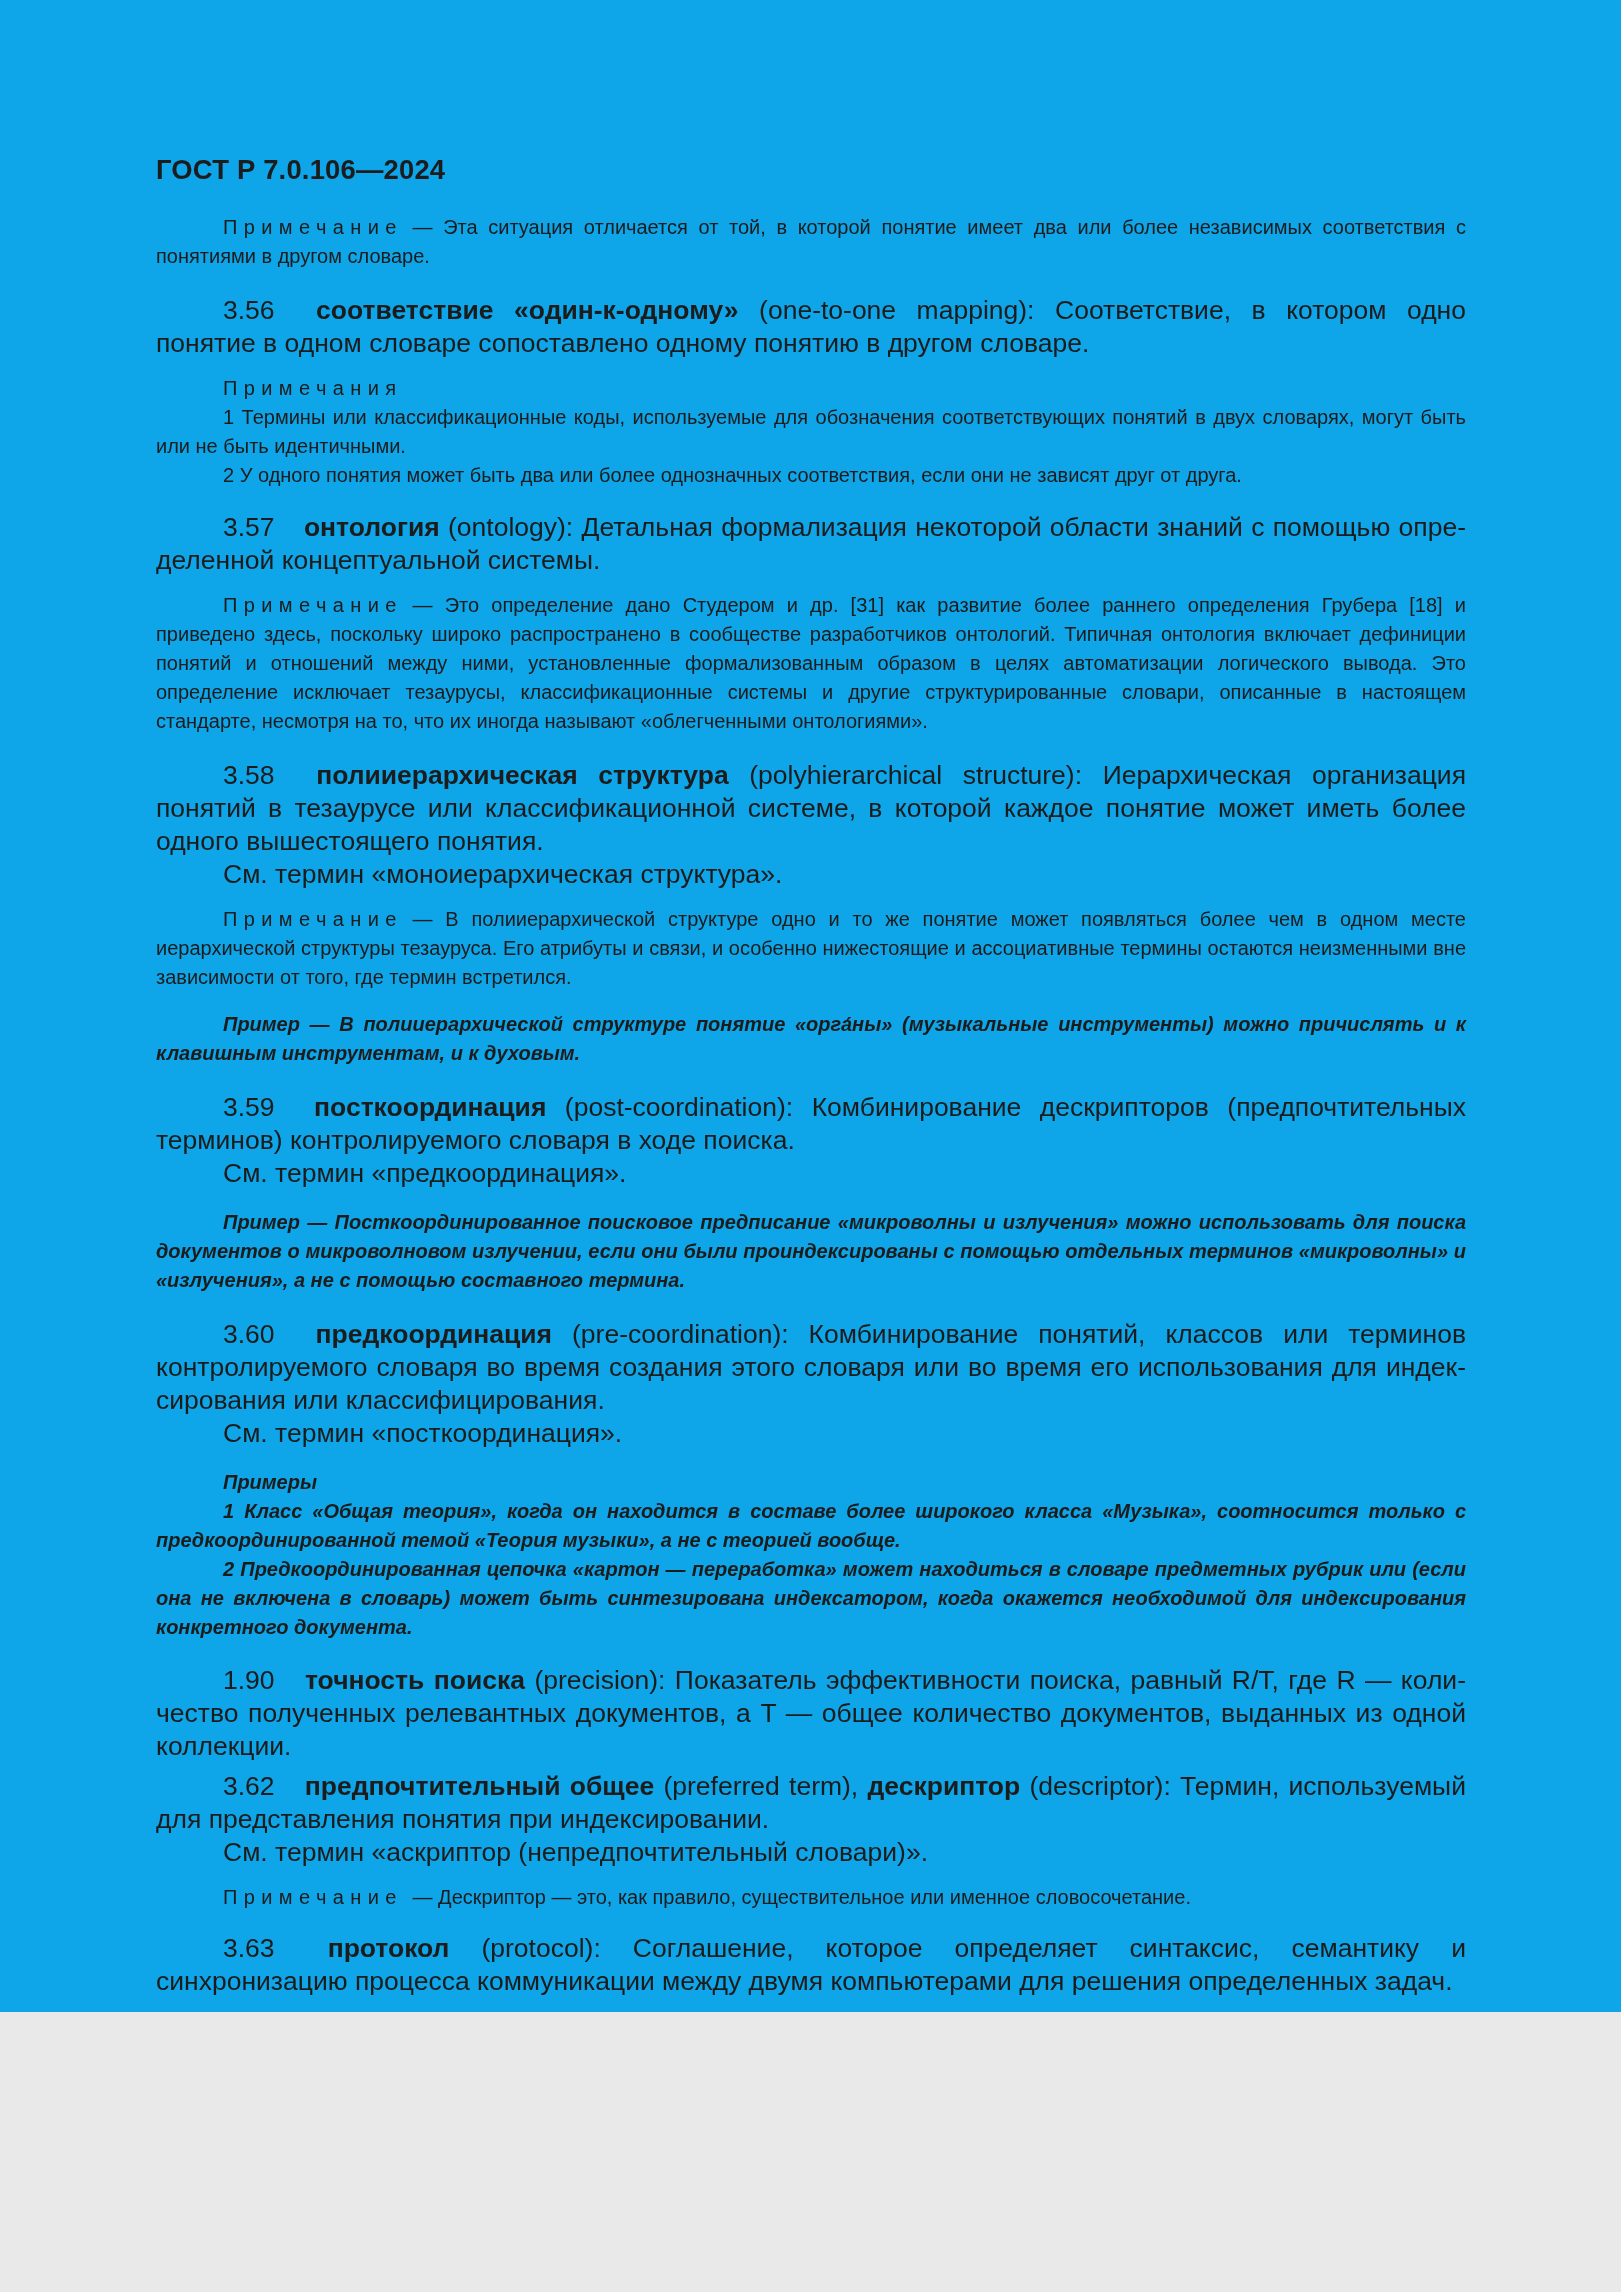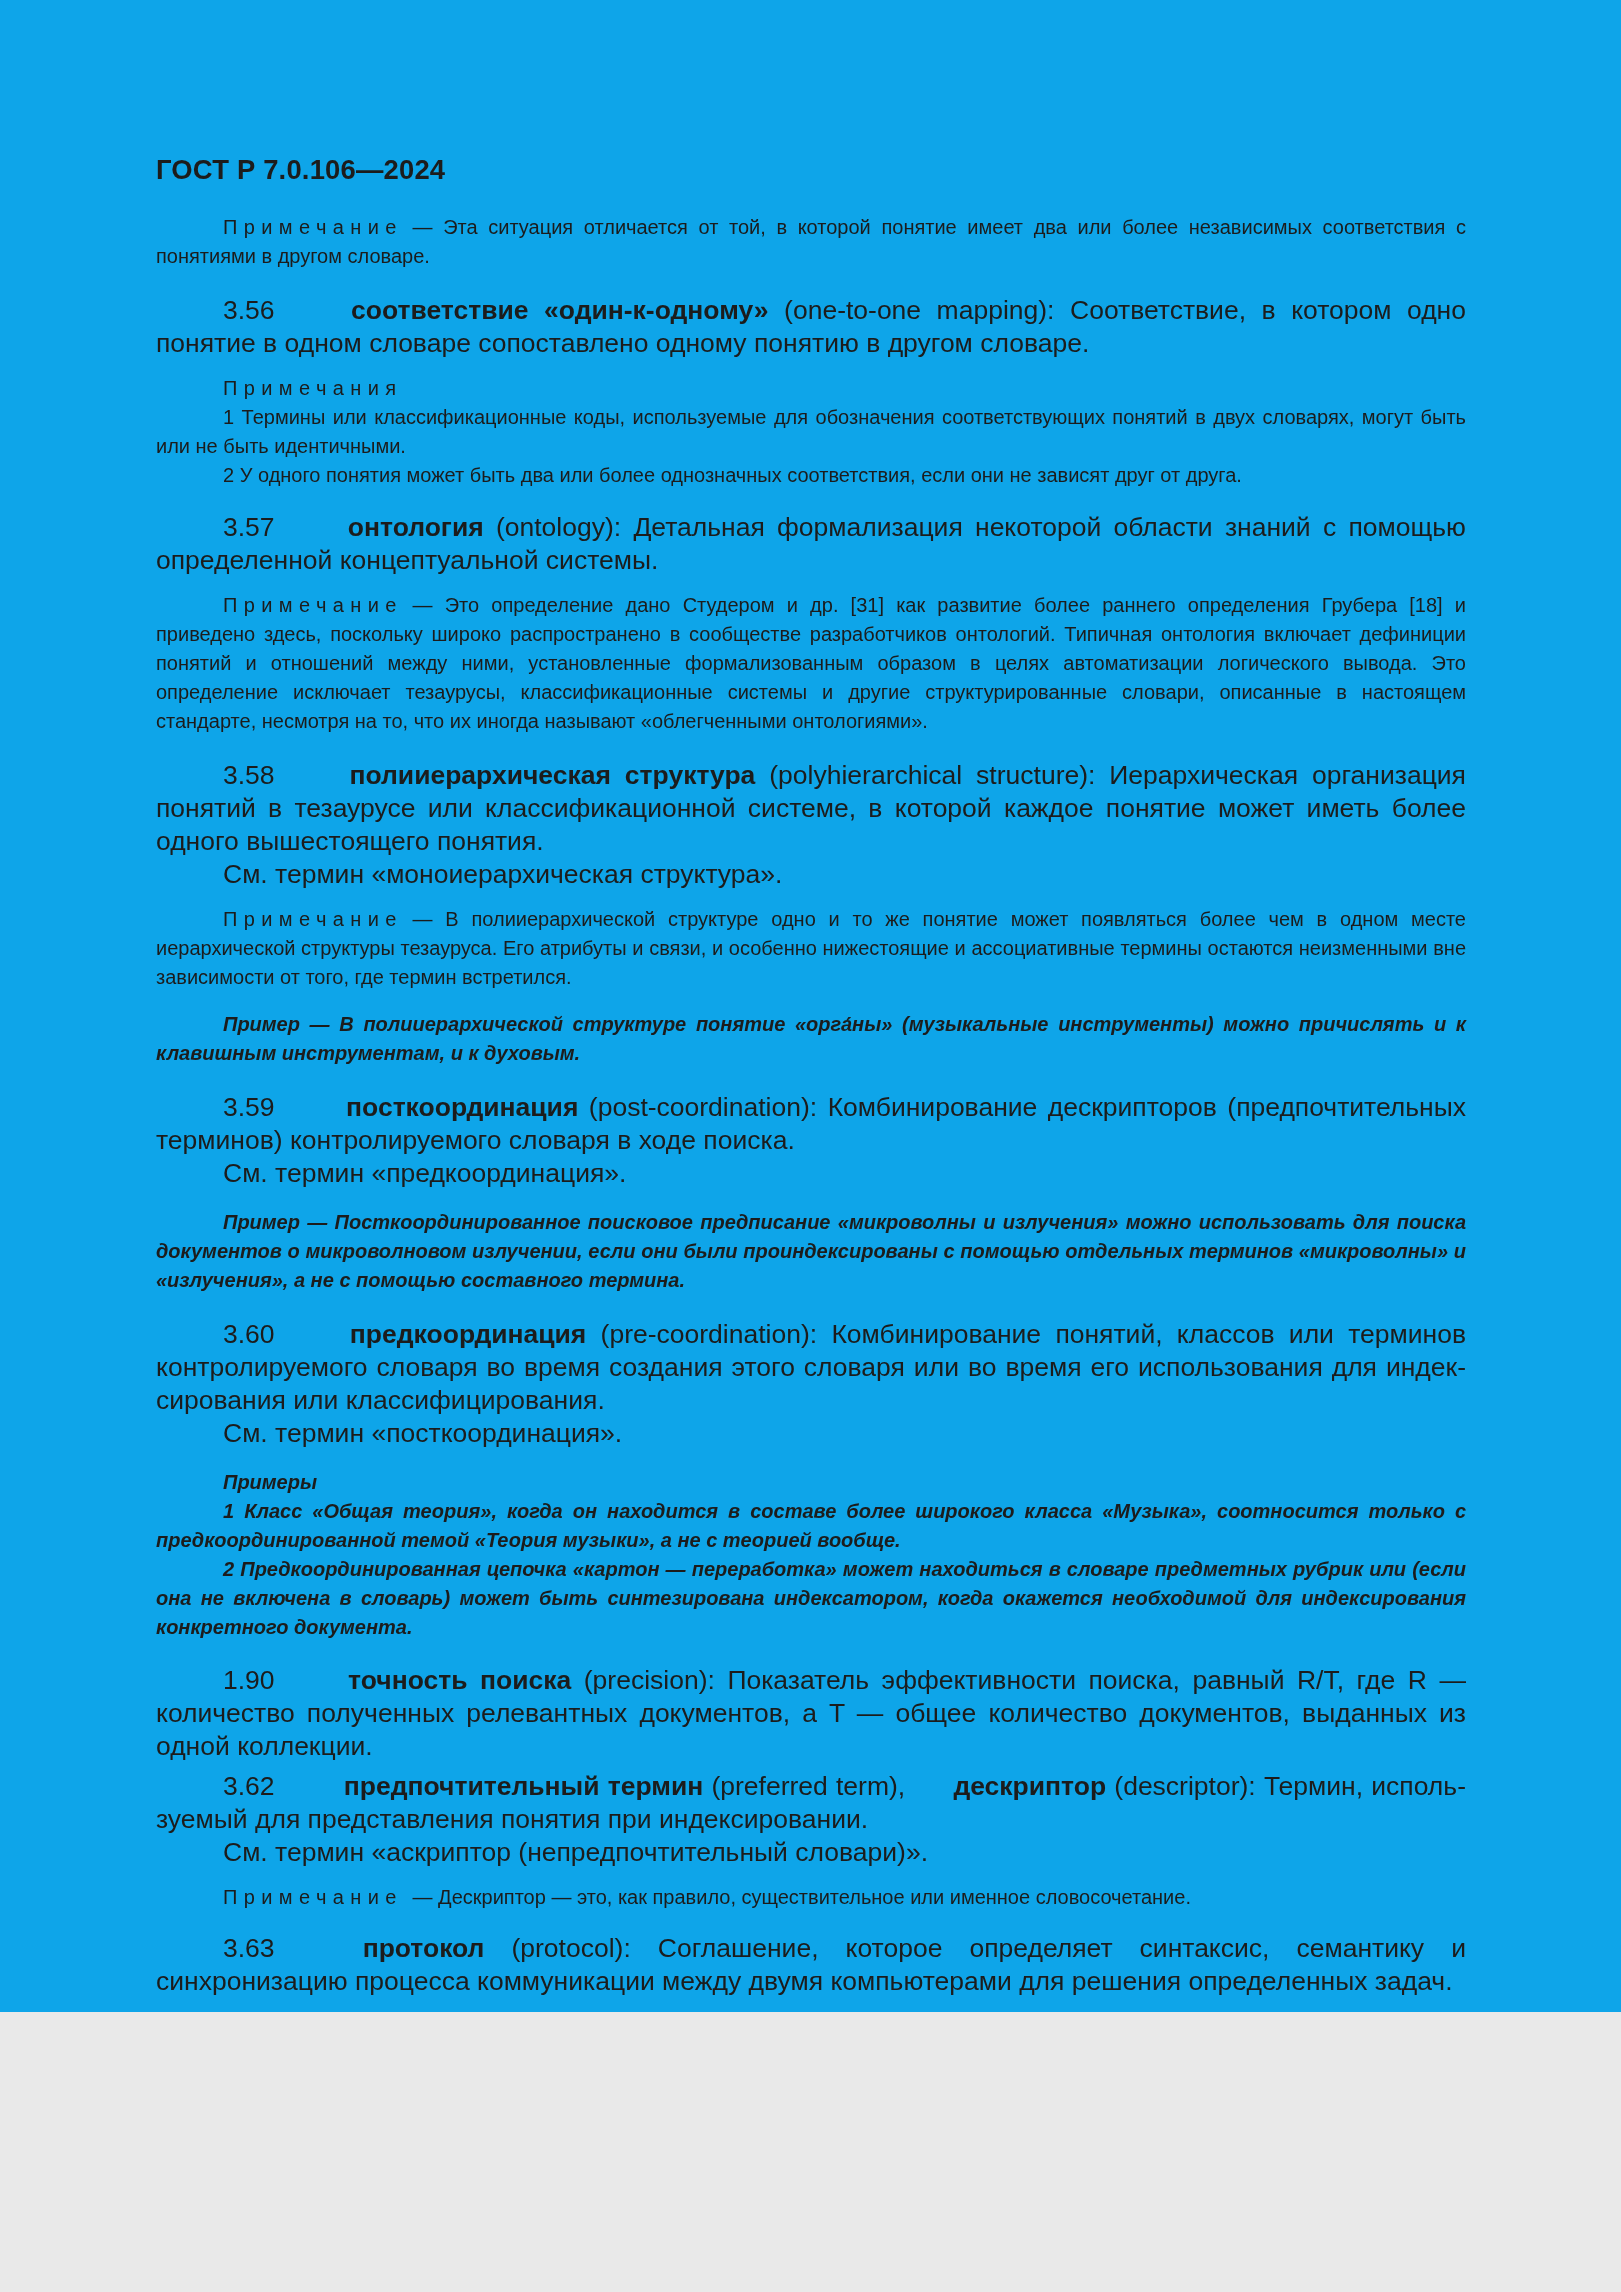--- a/index.html
+++ b/index.html
@@ -28,21 +28,21 @@
     letter-spacing: 0.2px;
   }
   p {
     margin: 0;
     text-align: justify;
     text-indent: 67px;
   }
   .main { font-size: 26.5px; line-height: 33px; }
   .note { font-size: 20px;  line-height: 29px; }
   .example { font-weight: bold; font-style: italic; }
-  .b { font-weight: bold; margin-left: 40px; }
+  .b { font-weight: bold; }
   .tnum { margin-right: 21px; }
   .nlabel { letter-spacing: 0.32em; }
   .ntext { margin-left: 9.8px; }
   .mt8  { margin-top: 7.8px; }
   .mt14 { margin-top: 13.7px; }
   .mt18 { margin-top: 17.6px; }
   .mt20 { margin-top: 19.6px; }
   .mt22 { margin-top: 21.6px; }
   .mt24 { margin-top: 23.5px; }
   .page-number {
@@ -122,21 +122,21 @@
 
     <p class="main mt22">
       <span class="tnum">1.90</span>
       <span class="b">точность поиска</span>
       <span>(precision):</span>
       <span>Показатель эффективности поиска, равный R/T, где R — коли­чество полученных релевантных документов, а T — общее количество документов, выданных из одной коллекции.</span>
     </p>
 
     <p class="main mt8">
       <span class="tnum">3.62</span>
-      <span class="b">предпочтительный термин</span>
+      <span class="b">предпочтительный общее</span>
       <span>(preferred term),</span>
       <span class="b">дескриптор</span>
       <span>(descriptor):</span>
       <span>Термин, исполь­зуемый для представления понятия при индексировании.</span>
     </p>
     <p class="main">См. термин «аскриптор (непредпочтительный словари)».</p>
 
     <p class="note mt14"><span class="nlabel">Примечание</span><span class="ntext">— Дескриптор — это, как правило, существительное или именное словосочетание.</span></p>
 
     <p class="main mt20">

